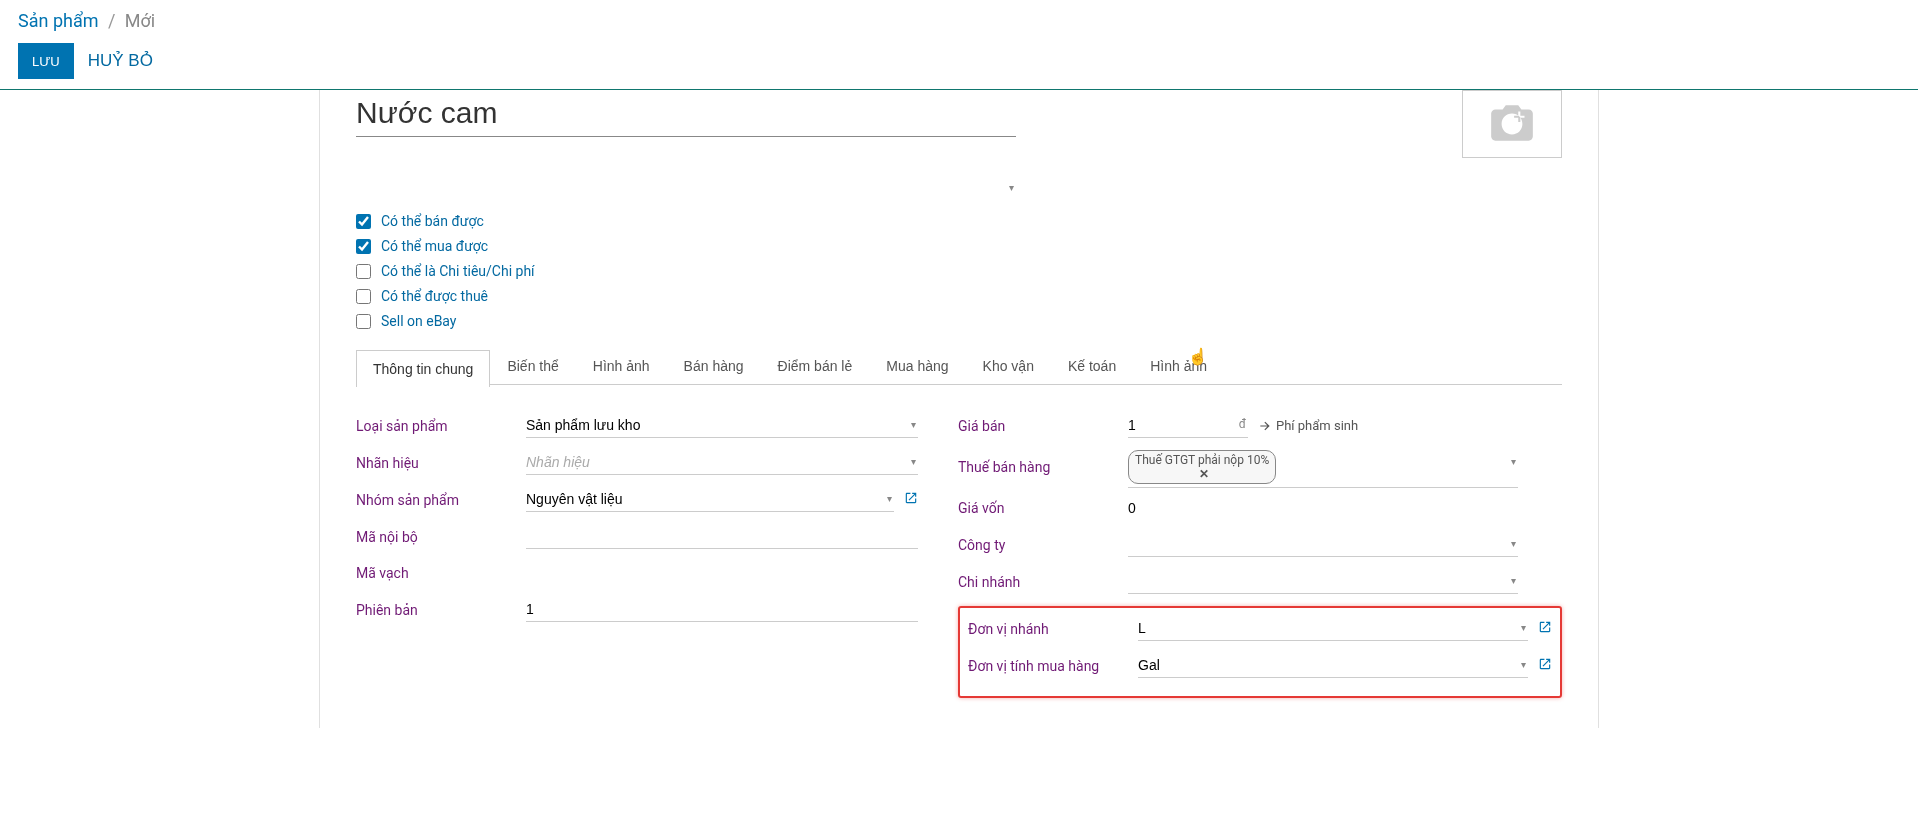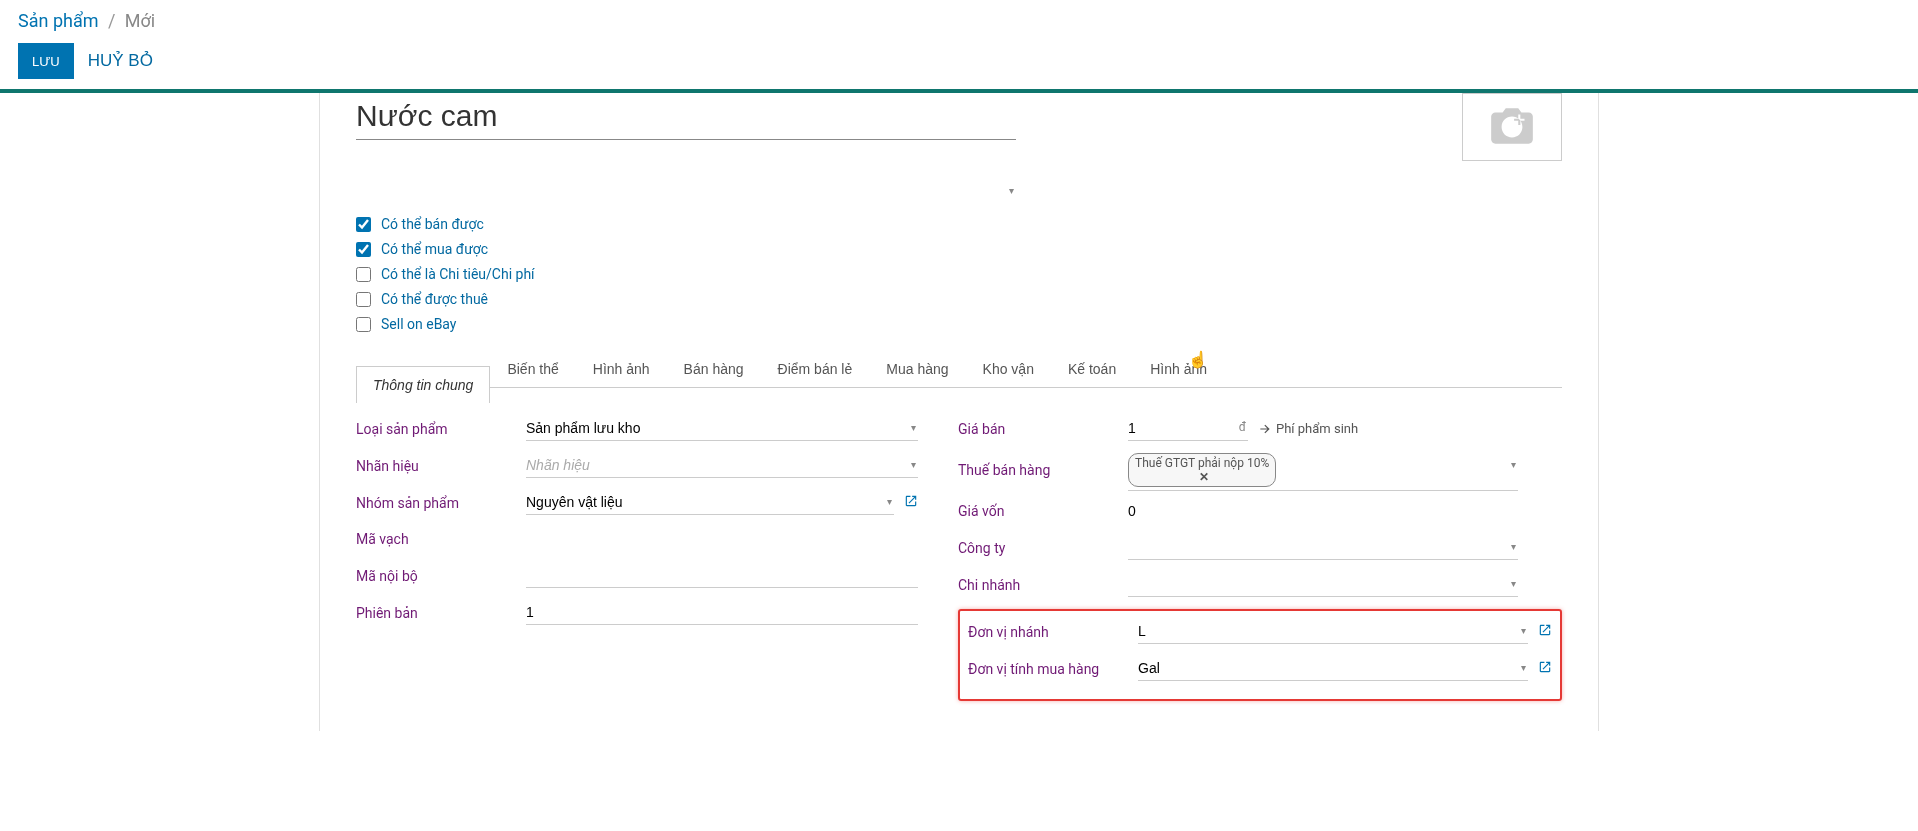--- a/index.html
+++ b/index.html
@@ -1,18 +1,18 @@
 <!DOCTYPE html>
 <html><head>
 <meta charset="utf-8">
 <style>
 * { box-sizing: border-box; margin: 0; padding: 0; }
 body { font-family: -apple-system, BlinkMacSystemFont, "Segoe UI", Roboto, sans-serif; font-size: 14px; color: #333; background: #fff; }
 
-.header { padding: 10px 18px 0; border-bottom: 4px solid #0f766e; }
+.header { padding: 10px 18px 0; border-bottom: 1px solid #0f766e; }
 .breadcrumb { font-size: 18px; color: #333; margin-bottom: 12px; }
 .breadcrumb a { color: #0073b1; text-decoration: none; }
 .breadcrumb .sep { color: #999; margin: 0 5px; }
 .breadcrumb .current { color: #888; }
 .actions { display: flex; gap: 10px; padding-bottom: 10px; }
 .btn-primary { background: #0073b1; color: #fff; border: none; padding: 8px 14px; font-size: 13px; cursor: pointer; font-weight: 500; }
 .btn-link { background: none; border: none; color: #0369a1; font-size: 17px; cursor: pointer; padding: 8px 4px; }
 
 .content { max-width: 1280px; margin: 0 auto; background: #fff; border-left: 1px solid #e0e0e0; border-right: 1px solid #e0e0e0; padding: 0 36px 30px; position: relative; }
 
@@ -24,21 +24,21 @@
 .secondary-select { width: 660px; border: none; border-bottom: 1px solid transparent; padding: 6px 0; margin-top: 20px; position: relative; }
 .secondary-select::after { content: "▾"; position: absolute; right: 2px; top: 4px; color: #888; font-size: 10px; }
 
 .checks { margin-top: 22px; }
 .check-row { display: flex; align-items: center; margin-bottom: 9px; }
 .check-row input[type="checkbox"] { width: 15px; height: 15px; margin-right: 10px; accent-color: #0073b1; cursor: pointer; }
 .check-row label { font-size: 14px; color: #0369a1; cursor: pointer; }
 
 .tabs { display: flex; border-bottom: 1px solid #ccc; margin-top: 18px; }
 .tab { padding: 10px 16px; border: 1px solid transparent; border-bottom: none; cursor: pointer; color: #555; background: none; font-size: 14px; }
-.tab.active { border-color: #ccc; background: #fff; position: relative; top: 16px; color: #333; font-style: italic; }
+.tab.active { border-color: #ccc; background: #fff; position: relative; top: 3px; color: #333; }
 
 .form-grid { display: flex; gap: 40px; margin-top: 28px; }
 .col { flex: 1; }
 .field { display: flex; align-items: center; margin-bottom: 12px; position: relative; }
 .field-label { width: 170px; color: #701a75; font-size: 14px; }
 .field-input-wrap { flex: 1; position: relative; display: flex; align-items: center; }
 .field-input { width: 100%; border: none; border-bottom: 1px solid #ccc; padding: 4px 20px 4px 0; font-size: 14px; outline: none; background: transparent; }
 .field-input::placeholder { color: #aaa; font-style: italic; }
 .caret { position: absolute; right: 2px; top: 6px; font-size: 10px; color: #888; pointer-events: none; }
 .ext-link { margin-left: 10px; color: #0073b1; cursor: pointer; }
@@ -146,29 +146,29 @@
           <input class="field-input" value="Nguyên vật liệu" style="">
           <span class="caret">▾</span>
         </div>
         <span class="ext-link">
           <svg width="14" height="14" viewBox="0 0 24 24" fill="#0073b1">
               <path d="M14 3v2h3.6l-9.8 9.8 1.4 1.4L19 6.4V10h2V3h-7zM5 5h6V3H5c-1.1 0-2 .9-2 2v14c0 1.1.9 2 2 2h14c1.1 0 2-.9 2-2v-6h-2v6H5V5z"></path>
             </svg>
         </span>
       </div>
       <div class="field">
+        <div class="field-label">Mã nội bộ</div>
+        <div class="field-input-wrap">
+          <input class="field-input" style="">
+        </div>
+      </div>
+      <div class="field">
         <div class="field-label">Mã vạch</div>
         <div class="field-input-wrap">
           <input class="field-input" style="border-bottom: none;">
-        </div>
-      </div>
-      <div class="field">
-        <div class="field-label">Mã nội bộ</div>
-        <div class="field-input-wrap">
-          <input class="field-input" style="">
         </div>
       </div>
       <div class="field">
         <div class="field-label">Phiên bản</div>
         <div class="field-input-wrap">
           <input class="field-input" value="1" style="">
         </div>
       </div>
     </div>
 

